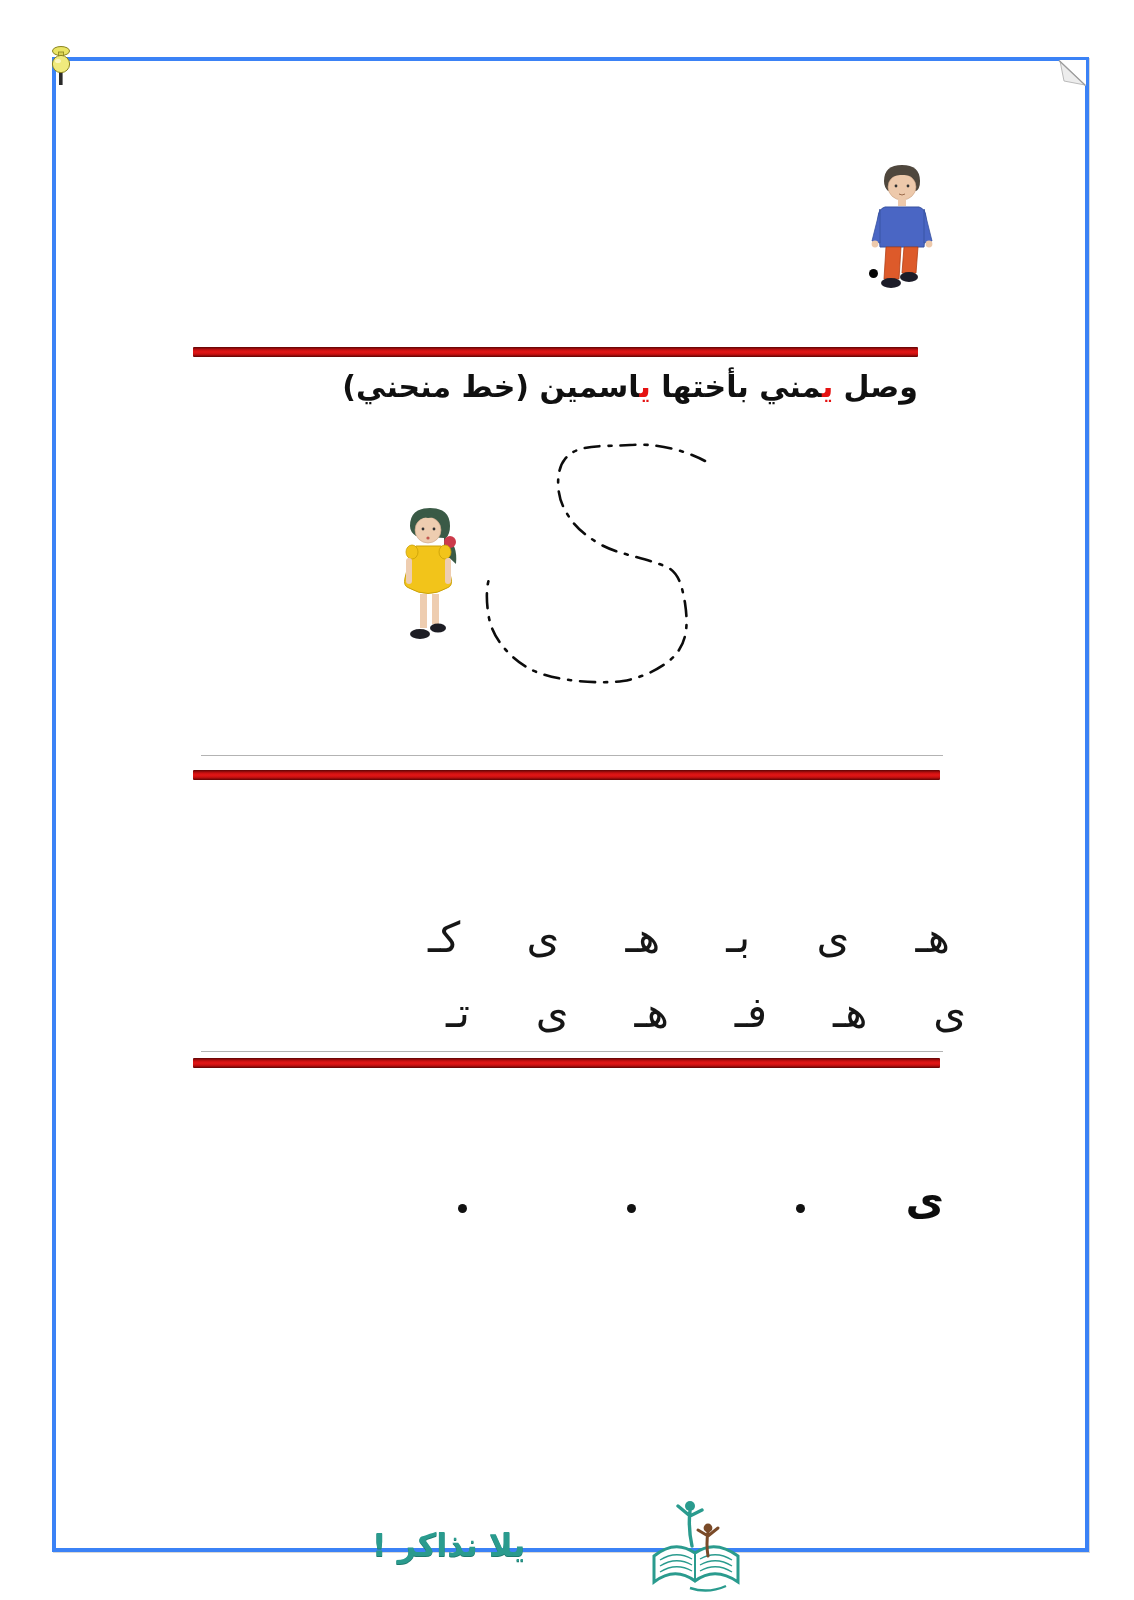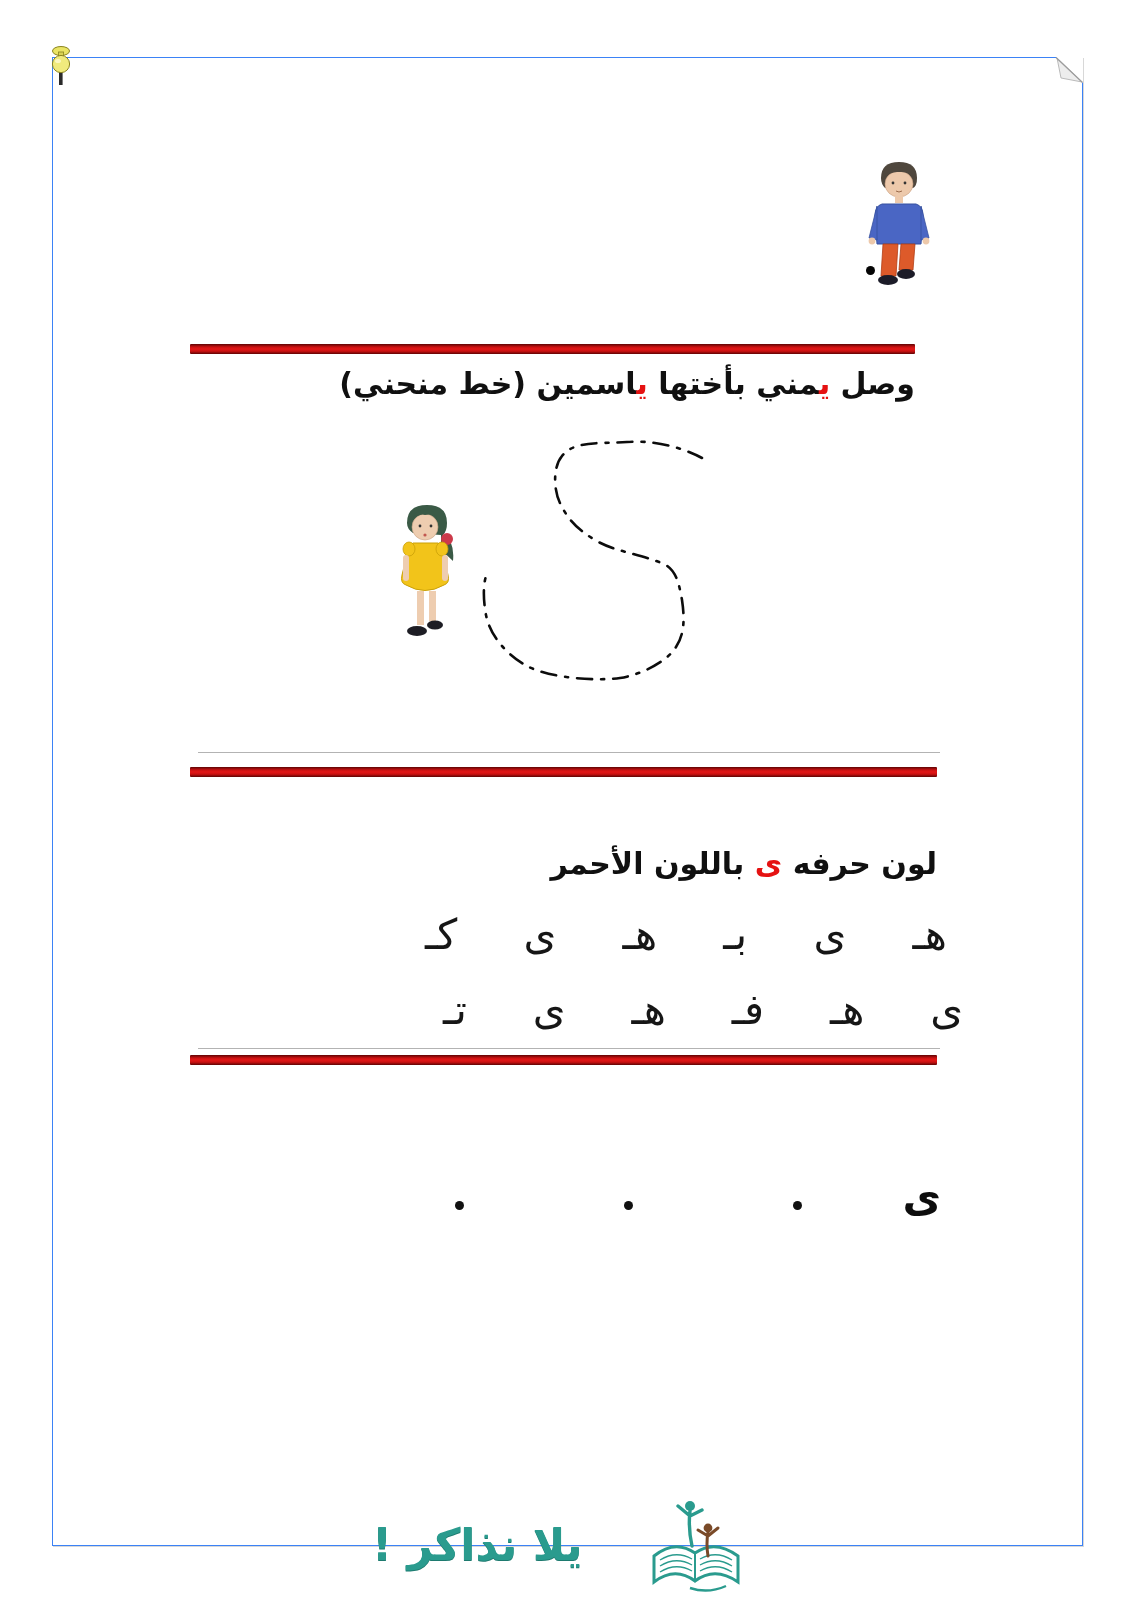--- a/index.html
+++ b/index.html
@@ -1,32 +1,32 @@
 <!DOCTYPE html>
 <html lang="ar"><head>
 <meta charset="utf-8">
 <style>
   html,body{margin:0;padding:0;background:#ffffff;}
   .canvas{position:relative;width:1134px;height:1600px;background:#ffffff;overflow:hidden;
           font-family:"DejaVu Sans",sans-serif;}
   .page{position:absolute;left:52px;top:57px;width:1029px;height:1487px;background:#ffffff;
-        border:1px solid #3b82f6;box-shadow:1px 1px 0 #d8d8d8;}
+        border:4px solid #3b82f6;box-shadow:1px 1px 0 #d8d8d8;}
   .abs{position:absolute;}
   .redline{height:10px;border-radius:1px;
      background:linear-gradient(180deg,#5e0404 0%,#c91111 30%,#e31616 50%,#c91111 72%,#5e0404 100%);}
   .thinline{height:0;border-top:1px solid #8a8a8a;opacity:.65;}
   .inst{direction:rtl;text-align:right;color:#101010;font-weight:bold;font-size:30px;line-height:52px;white-space:nowrap;}
   .red-letter{color:#e51212;font-weight:bold;}
   .letters-row{direction:rtl;display:flex;justify-content:space-between;align-items:flex-end;
      color:#161616;font-size:42px;font-weight:400;line-height:60px;}
   .letters-row span{display:inline-block;}
   .write-row{direction:rtl;text-align:right;color:#0d0d0d;font-weight:bold;font-size:42px;line-height:54px;}
   .trace-dot{position:absolute;width:9px;height:9px;border-radius:50%;background:#111;}
   .start-dot{position:absolute;width:9px;height:9px;border-radius:50%;background:#050505;}
-  .logo-text{direction:rtl;color:#2a9b8e;font-weight:bold;font-size:44px;line-height:86px;
+  .logo-text{direction:rtl;color:#2a9b8e;font-weight:bold;font-size:32px;line-height:86px;
      text-align:left;white-space:nowrap;text-shadow:0 1px 0 #1d7a6f;}
 </style>
 </head>
 <body>
 
 <div class="canvas">
 
   <div class="page">
 
     <svg class="abs" style="top:-1px;right:-1px;width:32px;height:28px;" viewBox="0 0 32 28">
@@ -84,23 +84,20 @@
       <rect x="61" y="54" width="6" height="26" rx="3" fill="#eecdb0"></rect>
       <rect x="36" y="90" width="7" height="34" fill="#eecdb0"></rect>
       <rect x="48" y="90" width="7" height="30" fill="#eecdb0"></rect>
       <ellipse cx="36" cy="130" rx="10" ry="5" fill="#1d1d24"></ellipse>
       <ellipse cx="54" cy="124" rx="8" ry="4.6" fill="#1d1d24"></ellipse>
     </svg>
 
     <div class="abs thinline" style="left:145px;top:694px;width:742px;"></div>
     <div class="abs redline" style="left:137px;top:709px;width:747px;"></div>
 
-    <div class="abs inst" dir="rtl" style="left:137px;top:780px;width:747px;">
-      <span>لون حرفه </span><span class="red-letter">ى</span><span> باللون الأحمر</span>
-    </div>
 
     <div class="abs letters-row" dir="rtl" style="left:372px;top:845px;width:522px;height:62px;">
       <span>هـ</span>
       <span>ى</span>
       <span>بـ</span>
       <span>هـ</span>
       <span>ى</span>
       <span>كـ</span>
     </div>
     <div class="abs letters-row" dir="rtl" style="left:390px;top:920px;width:520px;height:62px;">

